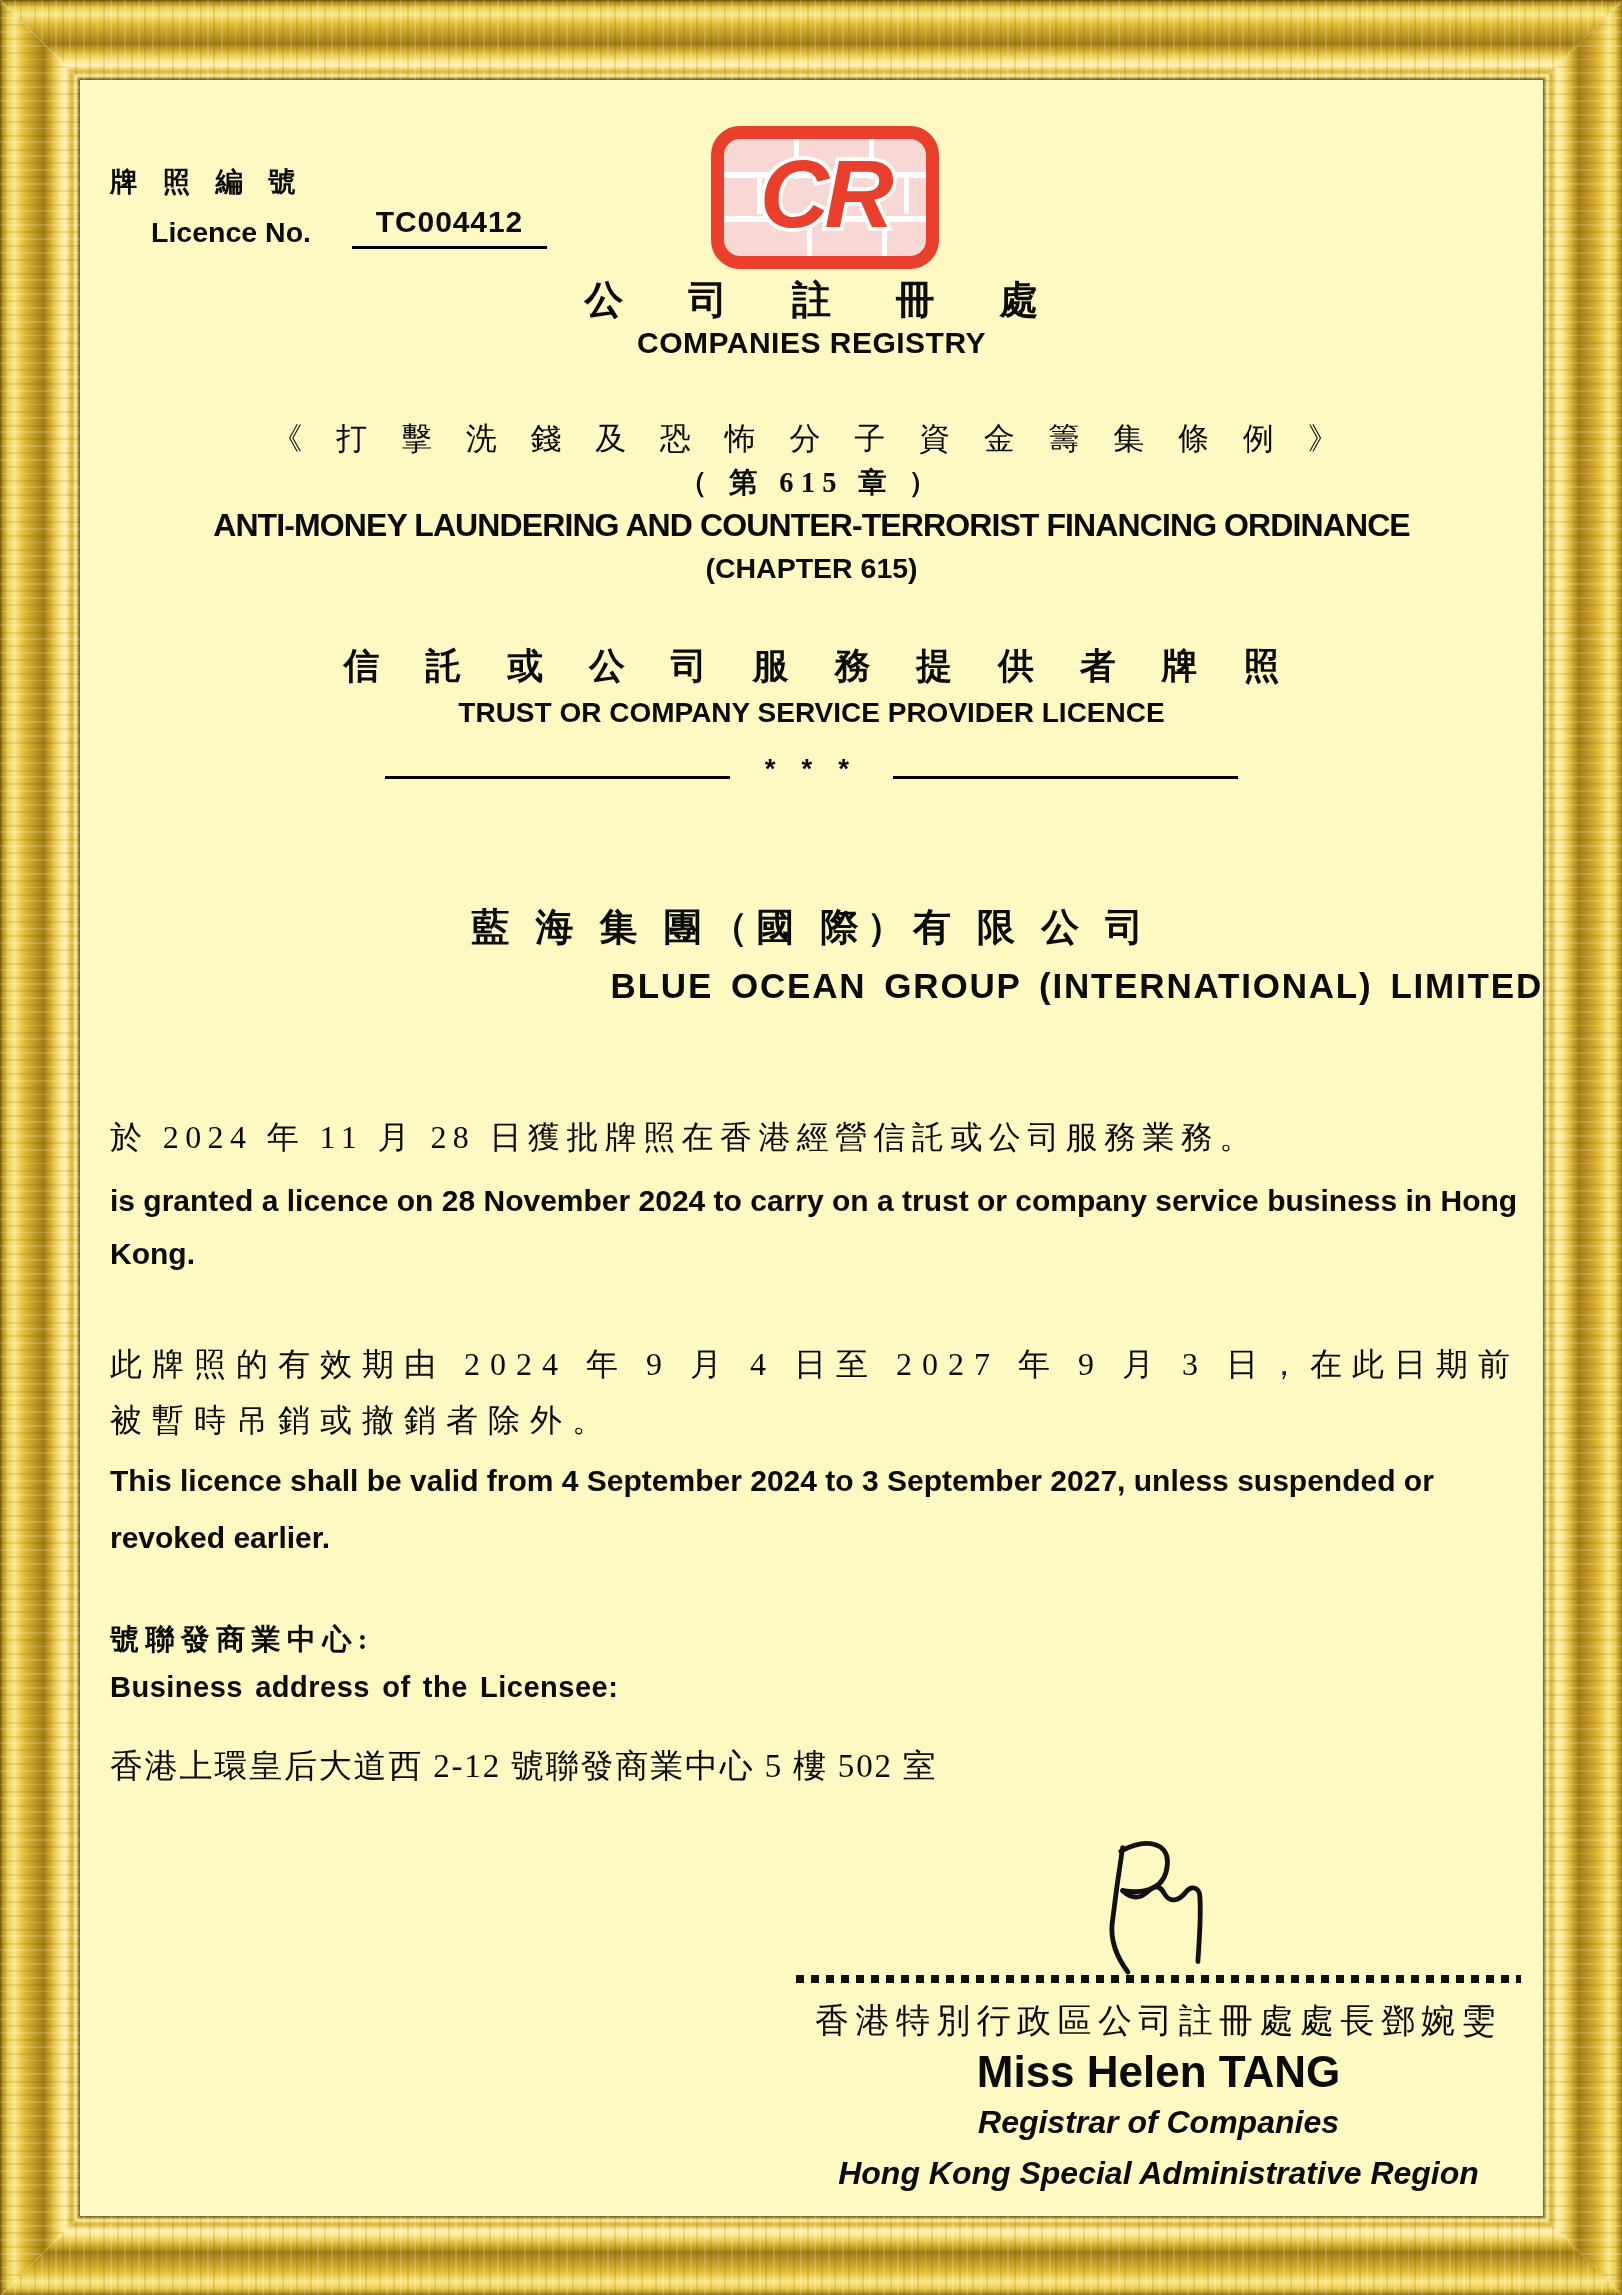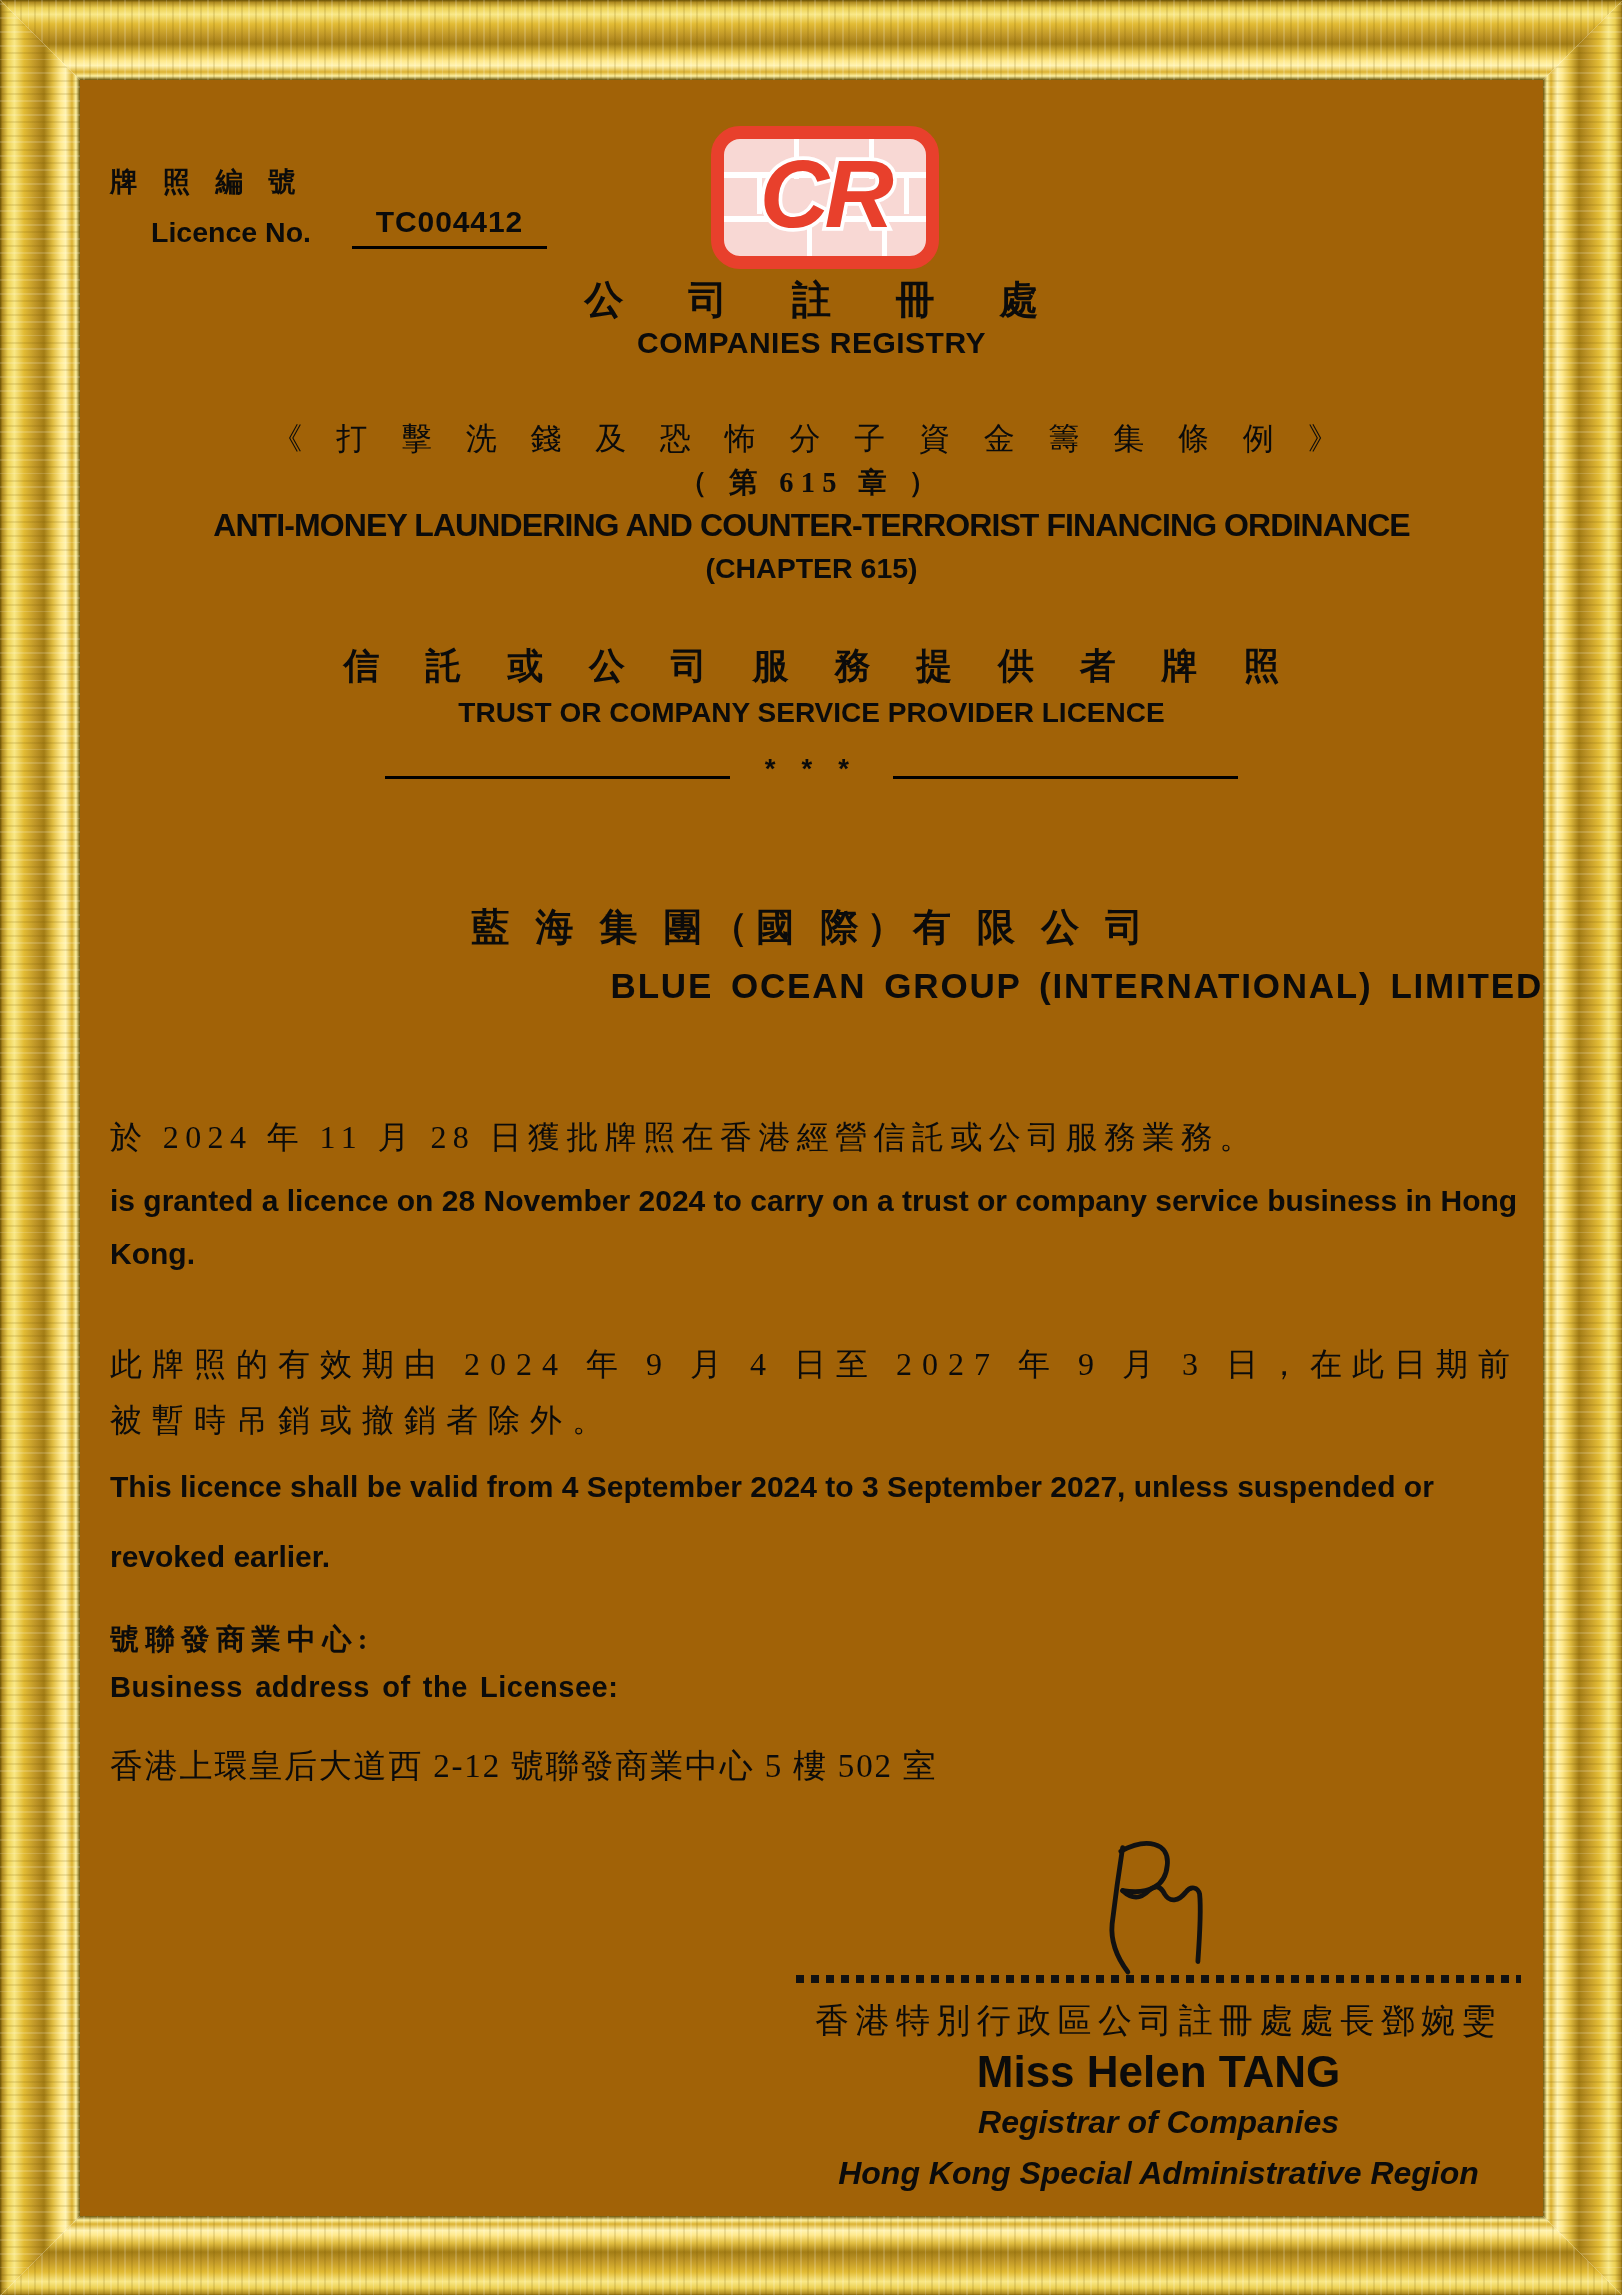--- a/index.html
+++ b/index.html
@@ -30,21 +30,21 @@
   .gold-v.flip {
     background:
       repeating-linear-gradient(0deg, rgba(255,255,255,.16) 0 1.8px, rgba(0,0,0,0) 1.8px 6.4px, rgba(110,82,0,.14) 6.4px 8.3px, rgba(0,0,0,0) 8.3px 13.8px),
       linear-gradient(to left,#6a5206 0%,#b08c22 3%,#ecd052 10%,#f9e887 18%,#e2bb34 30%,#bd9426 45%,#a37d15 55%,#e0bc40 66%,#ffe98c 76%,#fff3b2 82%,#dcb232 90%,#fdf0a0 95%,#6b5408 100%);
   }
   .bar.top    { top:0;    clip-path:polygon(0 0,100% 0,calc(100% - 80px) 100%,80px 100%); }
   .bar.bottom { bottom:0; clip-path:polygon(80px 0,calc(100% - 80px) 0,100% 100%,0 100%); }
   .bar.left   { left:0;   clip-path:polygon(0 0,100% 80px,100% calc(100% - 80px),0 100%); }
   .bar.right  { right:0;  clip-path:polygon(100% 0,100% 100%,0 calc(100% - 80px),0 80px); }
 
-  .paper { position:absolute; inset:80px; background:#a16207; }
+  .paper { position:absolute; inset:80px; background:#fef9c3; }
 
   
   .licence-no { position:absolute; left:30px; top:84px; }
   .licence-no .zh { font-size:27.5px; font-weight:600; letter-spacing:9.2px; font-family:"Liberation Serif", serif; }
   .licence-no .row { display:flex; align-items:flex-end; margin-top:4.6px;margin-left:41px; }
   .licence-no .en { font-size:28.5px; font-weight:700; }
   .licence-no .num { margin-left:41px; min-width:195px; text-align:center; font-size:30px; font-weight:700; letter-spacing:0.9px; border-bottom:3.7px solid #000; padding:0 7.3px 7.3px 7.3px; }
 
   .cr-logo { position:absolute; left:50%; top:46px; transform:translateX(-50%); margin-left:13px;
     width:228px; height:143px; background:#f8d8d4; border:13.8px solid var(--logo-red,#e8402c); border-radius:29px; overflow:hidden; }
@@ -75,21 +75,21 @@
   .co-zh { position:absolute; top:822px; width:100%; text-align:center; font-size:38px; font-weight:700; letter-spacing:8.3px; font-family:"Liberation Serif", serif; }
   .co-en { position:absolute; top:886px; width:100%; text-align:right; font-size:35px; font-weight:700; letter-spacing:1.8px; word-spacing:6.4px; }
 
   
   .para { position:absolute; left:30px; width:1410px; }
   .p-grant { top:1030px; }
   .zh-line { font-size:32px; letter-spacing:6.4px; font-family:"Liberation Serif", serif; line-height:55px; }
   .en-para { font-size:30px; font-weight:700; line-height:53px; margin-top:9.2px; }
   .p-valid { top:1256px; }
   .p-valid .zh-line { letter-spacing:10px; line-height:56px; text-align:justify; }
-  .p-valid .en-para { line-height:70px; margin-top:3.7px; }
+  .p-valid .en-para { line-height:57px; margin-top:3.7px; }
 
   .p-addr { top:1535px; }
   .addr-zh { font-size:29px; font-weight:600; letter-spacing:6.4px; font-family:"Liberation Serif", serif; line-height:48px; }
   .addr-en { font-size:29px; font-weight:700; letter-spacing:0.5px; word-spacing:3.7px; line-height:48px; }
   .addr-val { font-size:33px; font-weight:500; letter-spacing:1.8px; margin-top:33px; font-family:"Liberation Serif", serif; }
 
   
   .sig-block { position:absolute; left:716px; top:1759px; width:725px; text-align:center; }
   .sig-svg { display:block; margin:0 auto -3.7px auto; height:140px; }
   .dotline { height:7.3px; background:repeating-linear-gradient(90deg,#111 0 8.3px,rgba(0,0,0,0) 8.3px 15px); margin-bottom:13px; }

